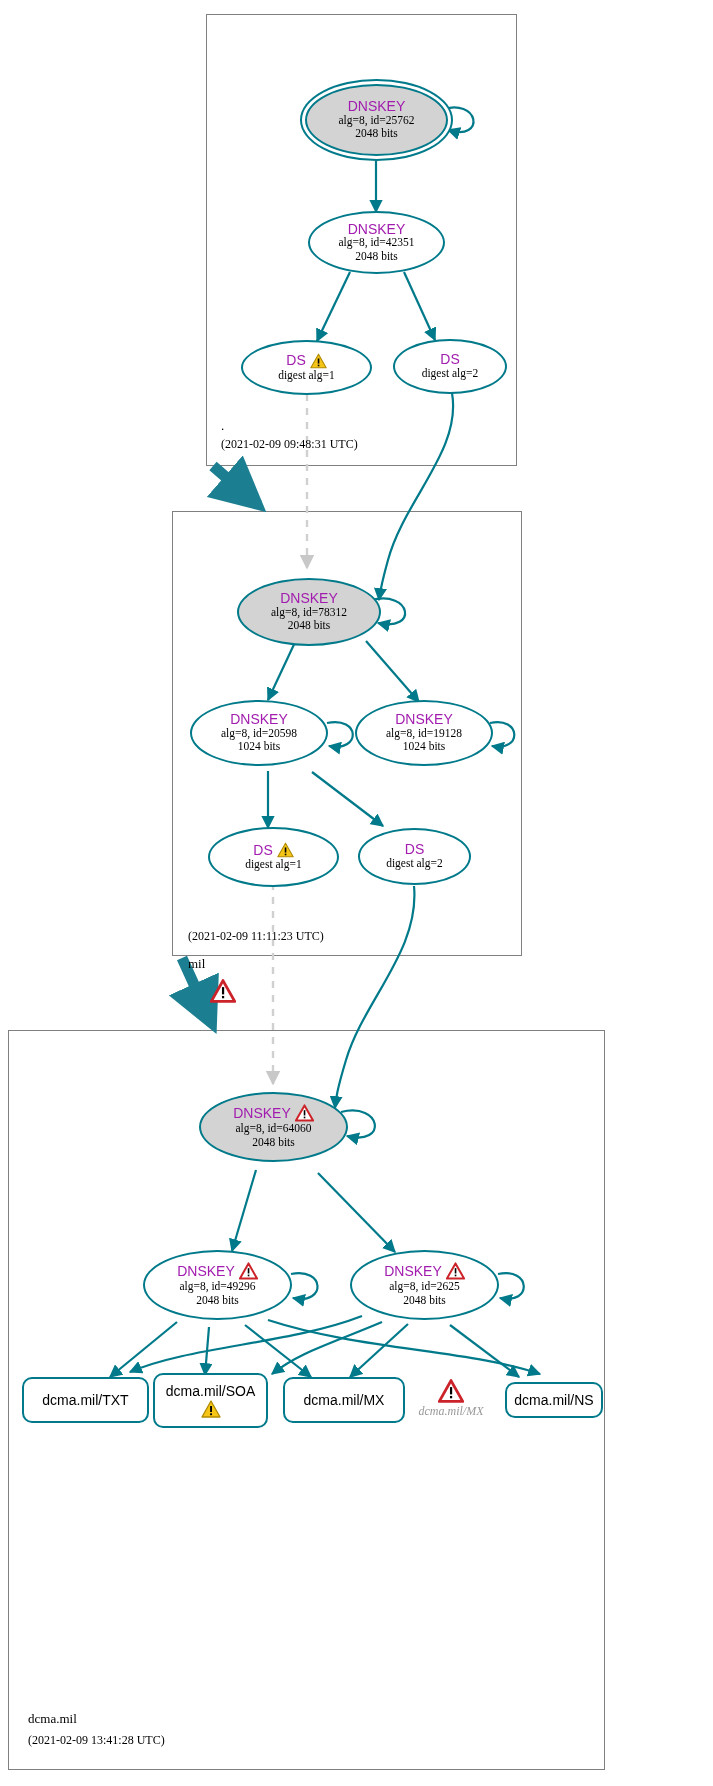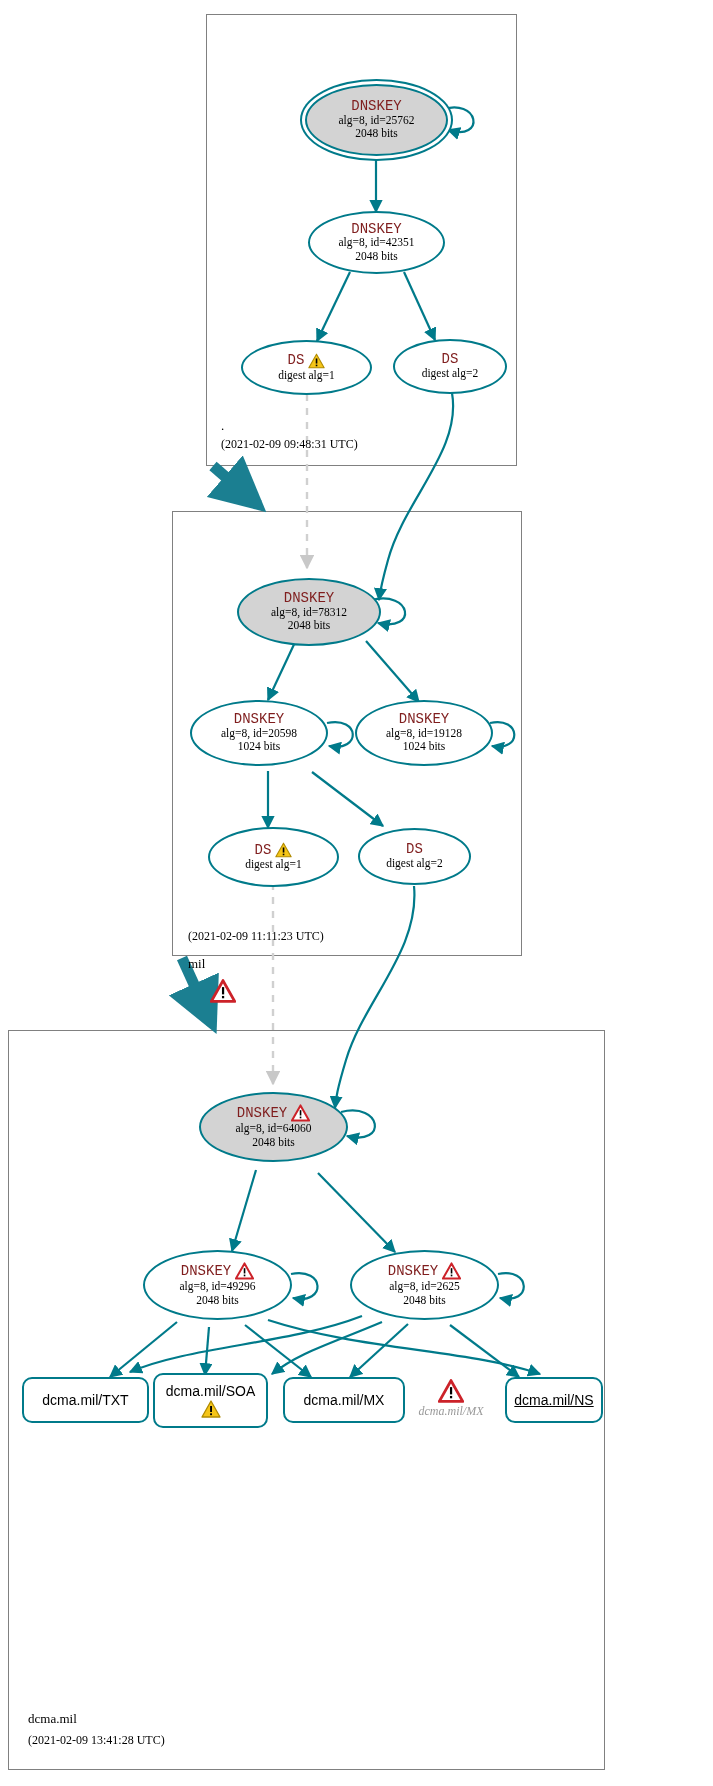--- a/index.html
+++ b/index.html
@@ -32,22 +32,22 @@
     align-items:center; justify-content:center;
   }
   .ellipse.shaded { background:#d3d3d3; }
   .ellipse.double { box-shadow:0 0 0 3px #ffffff, 0 0 0 5px #007a8a; }
   .rrset {
     border:2px solid #007a8a; border-radius:10px; background:#ffffff;
     display:flex; flex-direction:column; align-items:center;
     justify-content:center; text-align:center;
   }
   .n-title {
-    font-family:Liberation Mono, monospace; font-size:14px;
-    color:#7f1d1d; line-height:1.05; display:flex; align-items:center;
+    font-family:Liberation Sans, sans-serif; font-size:14px;
+    color:#a21caf; line-height:1.05; display:flex; align-items:center;
     gap:4px;
   }
   .n-sub {
     font-family:"Liberation Serif", serif; font-size:11.5px;
     color:#000; line-height:1.18; white-space:nowrap;
   }
   .rr-title { font-family:"Liberation Sans", sans-serif; font-size:14px; color:#000; }
 
   .tri { display:inline-block; position:relative; }
   .tri svg { display:block; }
@@ -346,21 +346,21 @@
       <svg width="26" height="24" viewBox="0 0 20 18">
         <path d="M10 1 L19 17 L1 17 Z" fill="#ffffff" stroke="#cc2229" stroke-width="2.2" stroke-linejoin="round"></path>
         <rect x="9.2" y="6" width="1.7" height="5.6" fill="#000"></rect>
         <rect x="9.2" y="12.8" width="1.7" height="1.8" fill="#000"></rect>
       </svg>
     </span>
     <div class="ghost-label">dcma.mil/MX</div>
   </div>
 
   <div class="node" style="left:505px; top:1377px; width:98px; height:46px;">
-    <div class="rrset" style="width:98px; height:46px;text-decoration:underline;">
+    <div class="rrset" style="width:98px; height:36px;">
       <div class="rr-title">dcma.mil/NS</div>
     </div>
   </div>
 
   <div class="zone-label zone-name" style="left:28px; top:1711px;">dcma.mil</div>
   <div class="zone-label zone-time" style="left:28px; top:1733px;">(2021-02-09 13:41:28 UTC)</div>
 
 </div>
 
 </body></html>

